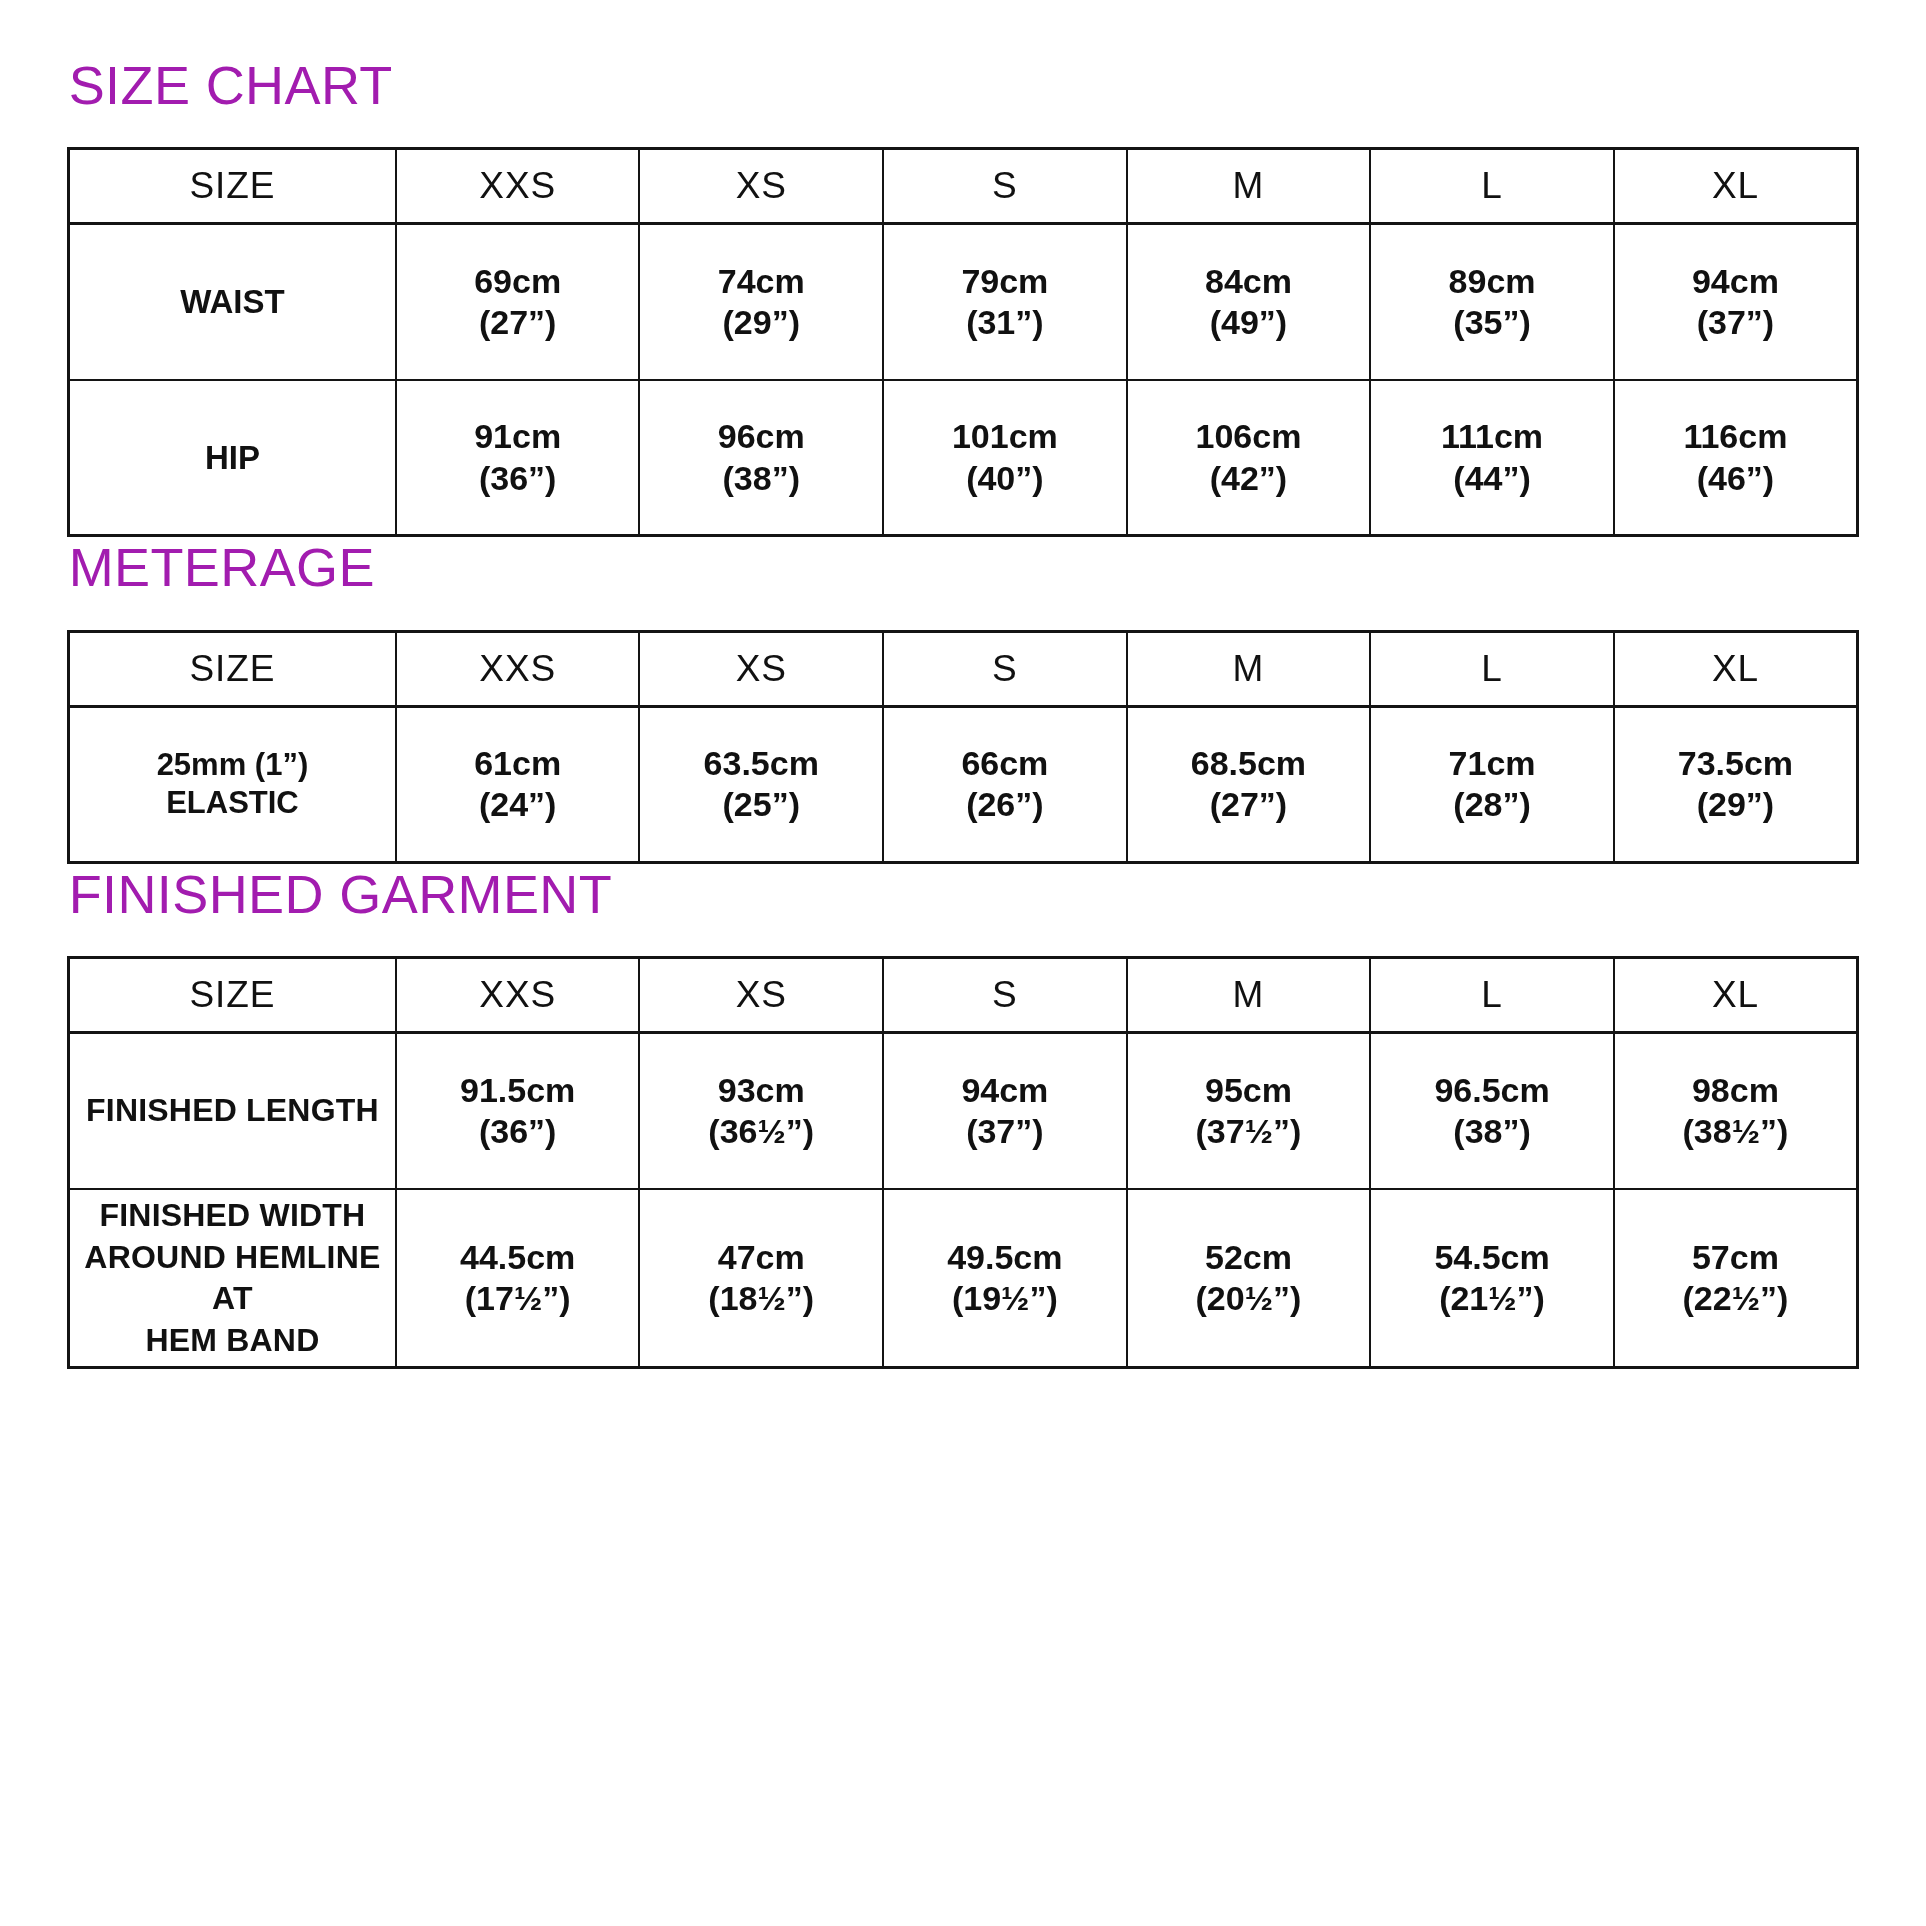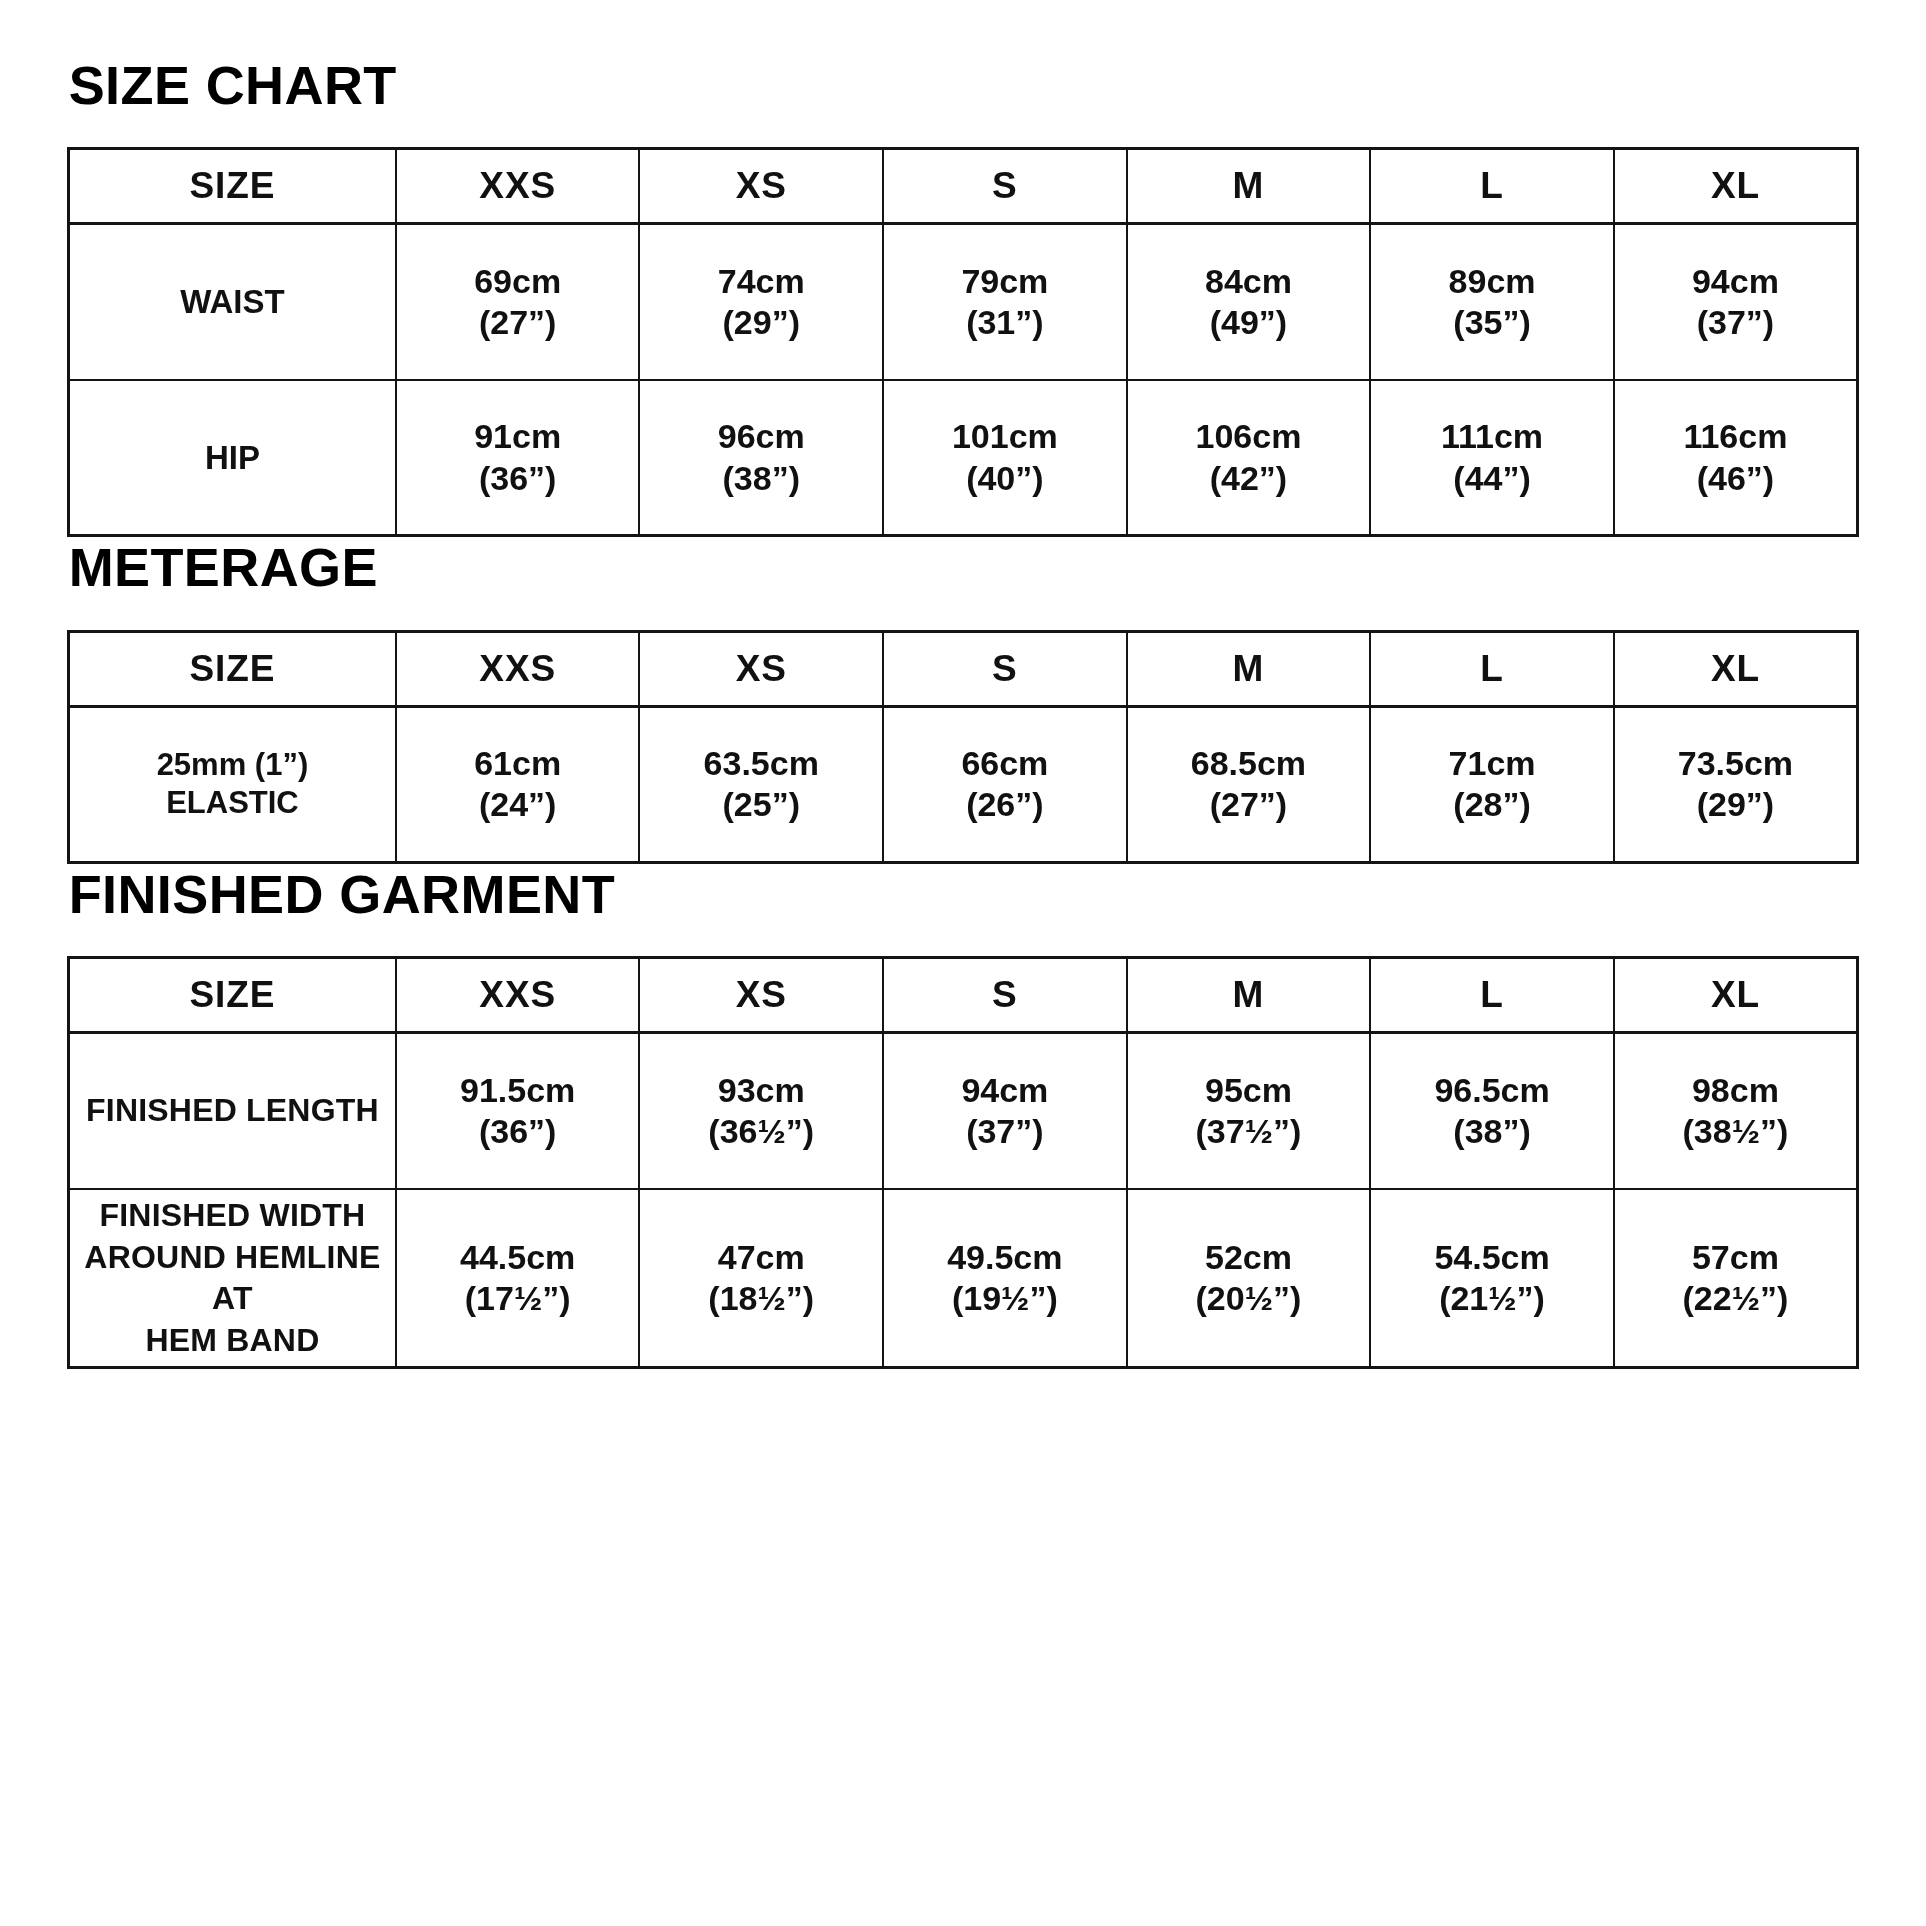--- a/index.html
+++ b/index.html
@@ -12,42 +12,42 @@
     background: #ffffff;
     color: #111111;
     font-family: "Liberation Sans", sans-serif;
     overflow: hidden;
   }
   section.chart-section + section.chart-section { }
   h2.section-title {
     margin: 0 0 32px 1.7px;
     font-size: 54px;
     line-height: 1.12;
-    font-weight: 700;
+    font-weight: 400;
     letter-spacing: 0.4px;
-    color: #000000;
+    color: #a21caf;
   }
   table.size-table {
     width: 100%;
     border-collapse: collapse;
     table-layout: fixed;
     border: 3.4px solid #141414;
   }
   table.size-table th,
   table.size-table td {
     border: 2.6px solid #141414;
     text-align: center;
     vertical-align: middle;
     padding: 5.1px 6.8px;
     overflow: hidden;
   }
   table.size-table thead th {
     height: 75px;
     font-size: 37px;
-    font-weight: 700;
+    font-weight: 400;
     letter-spacing: 0.9px;
     border-bottom-width: 3.4px;
   }
   table.size-table tbody tr { height: 156px; }
   table.size-table td {
     font-size: 34px;
     font-weight: 700;
     line-height: 1.22;
   }
   table.size-table tbody th { font-weight: 700; }

